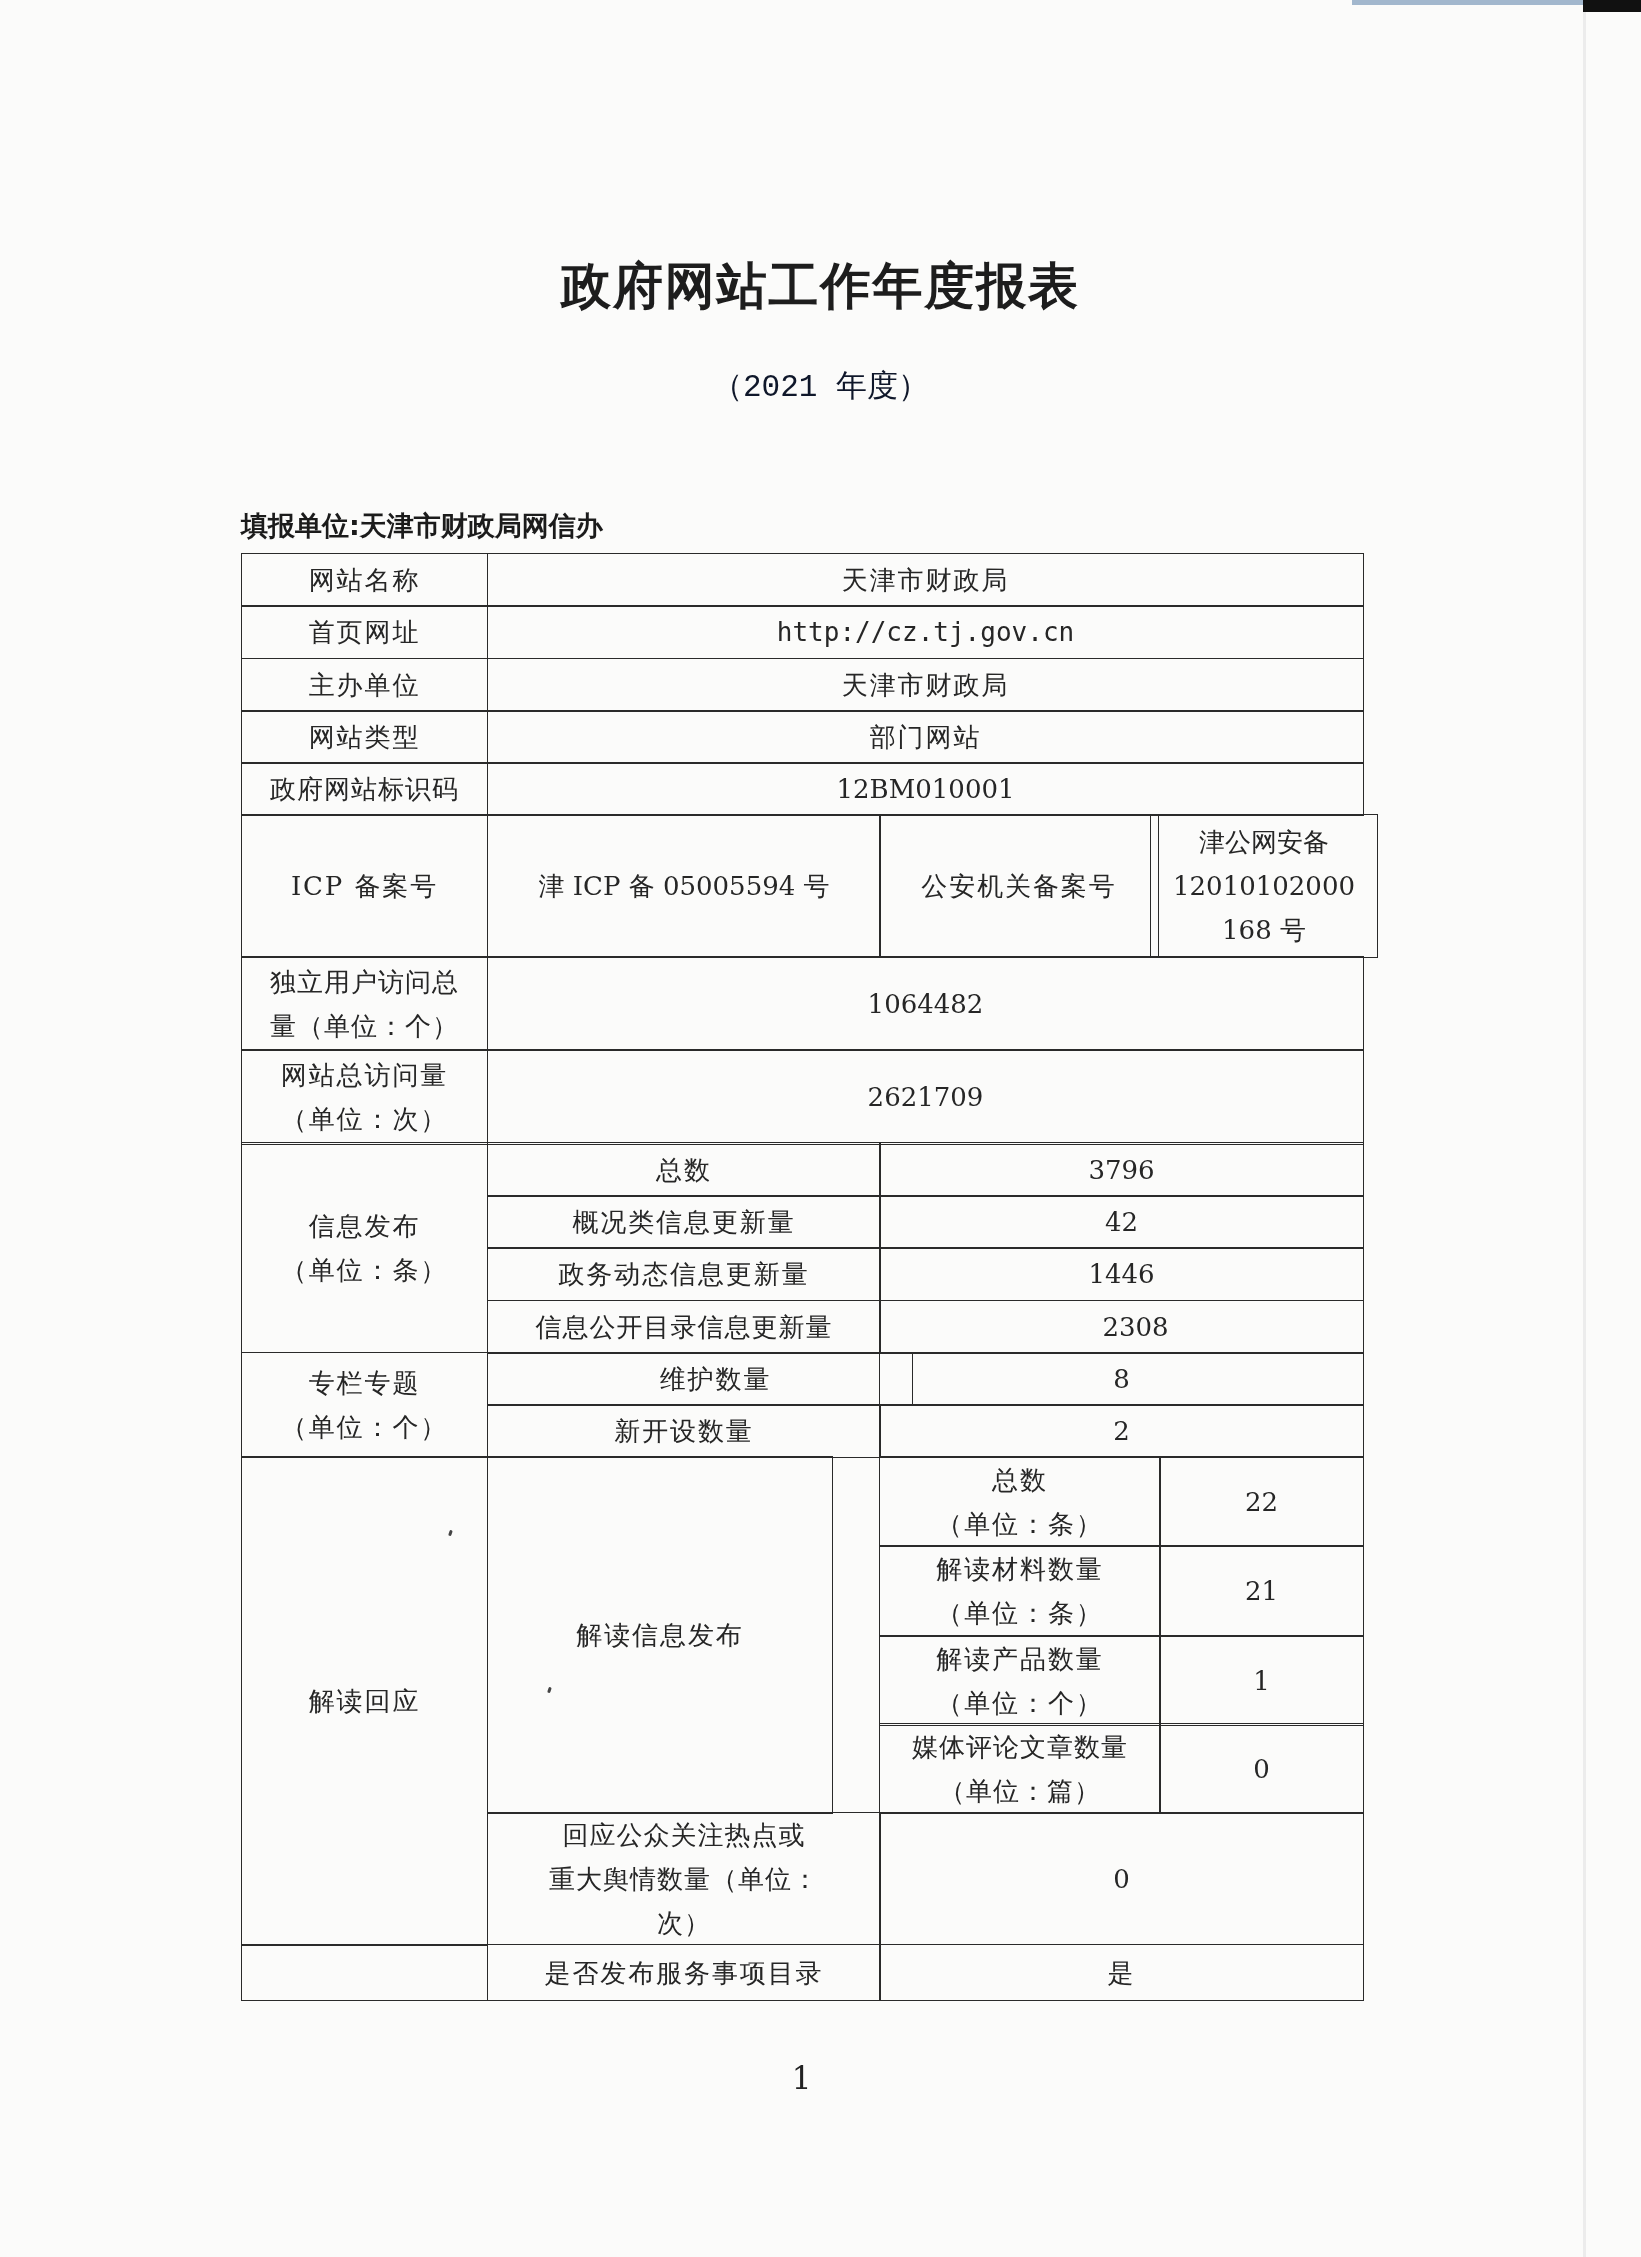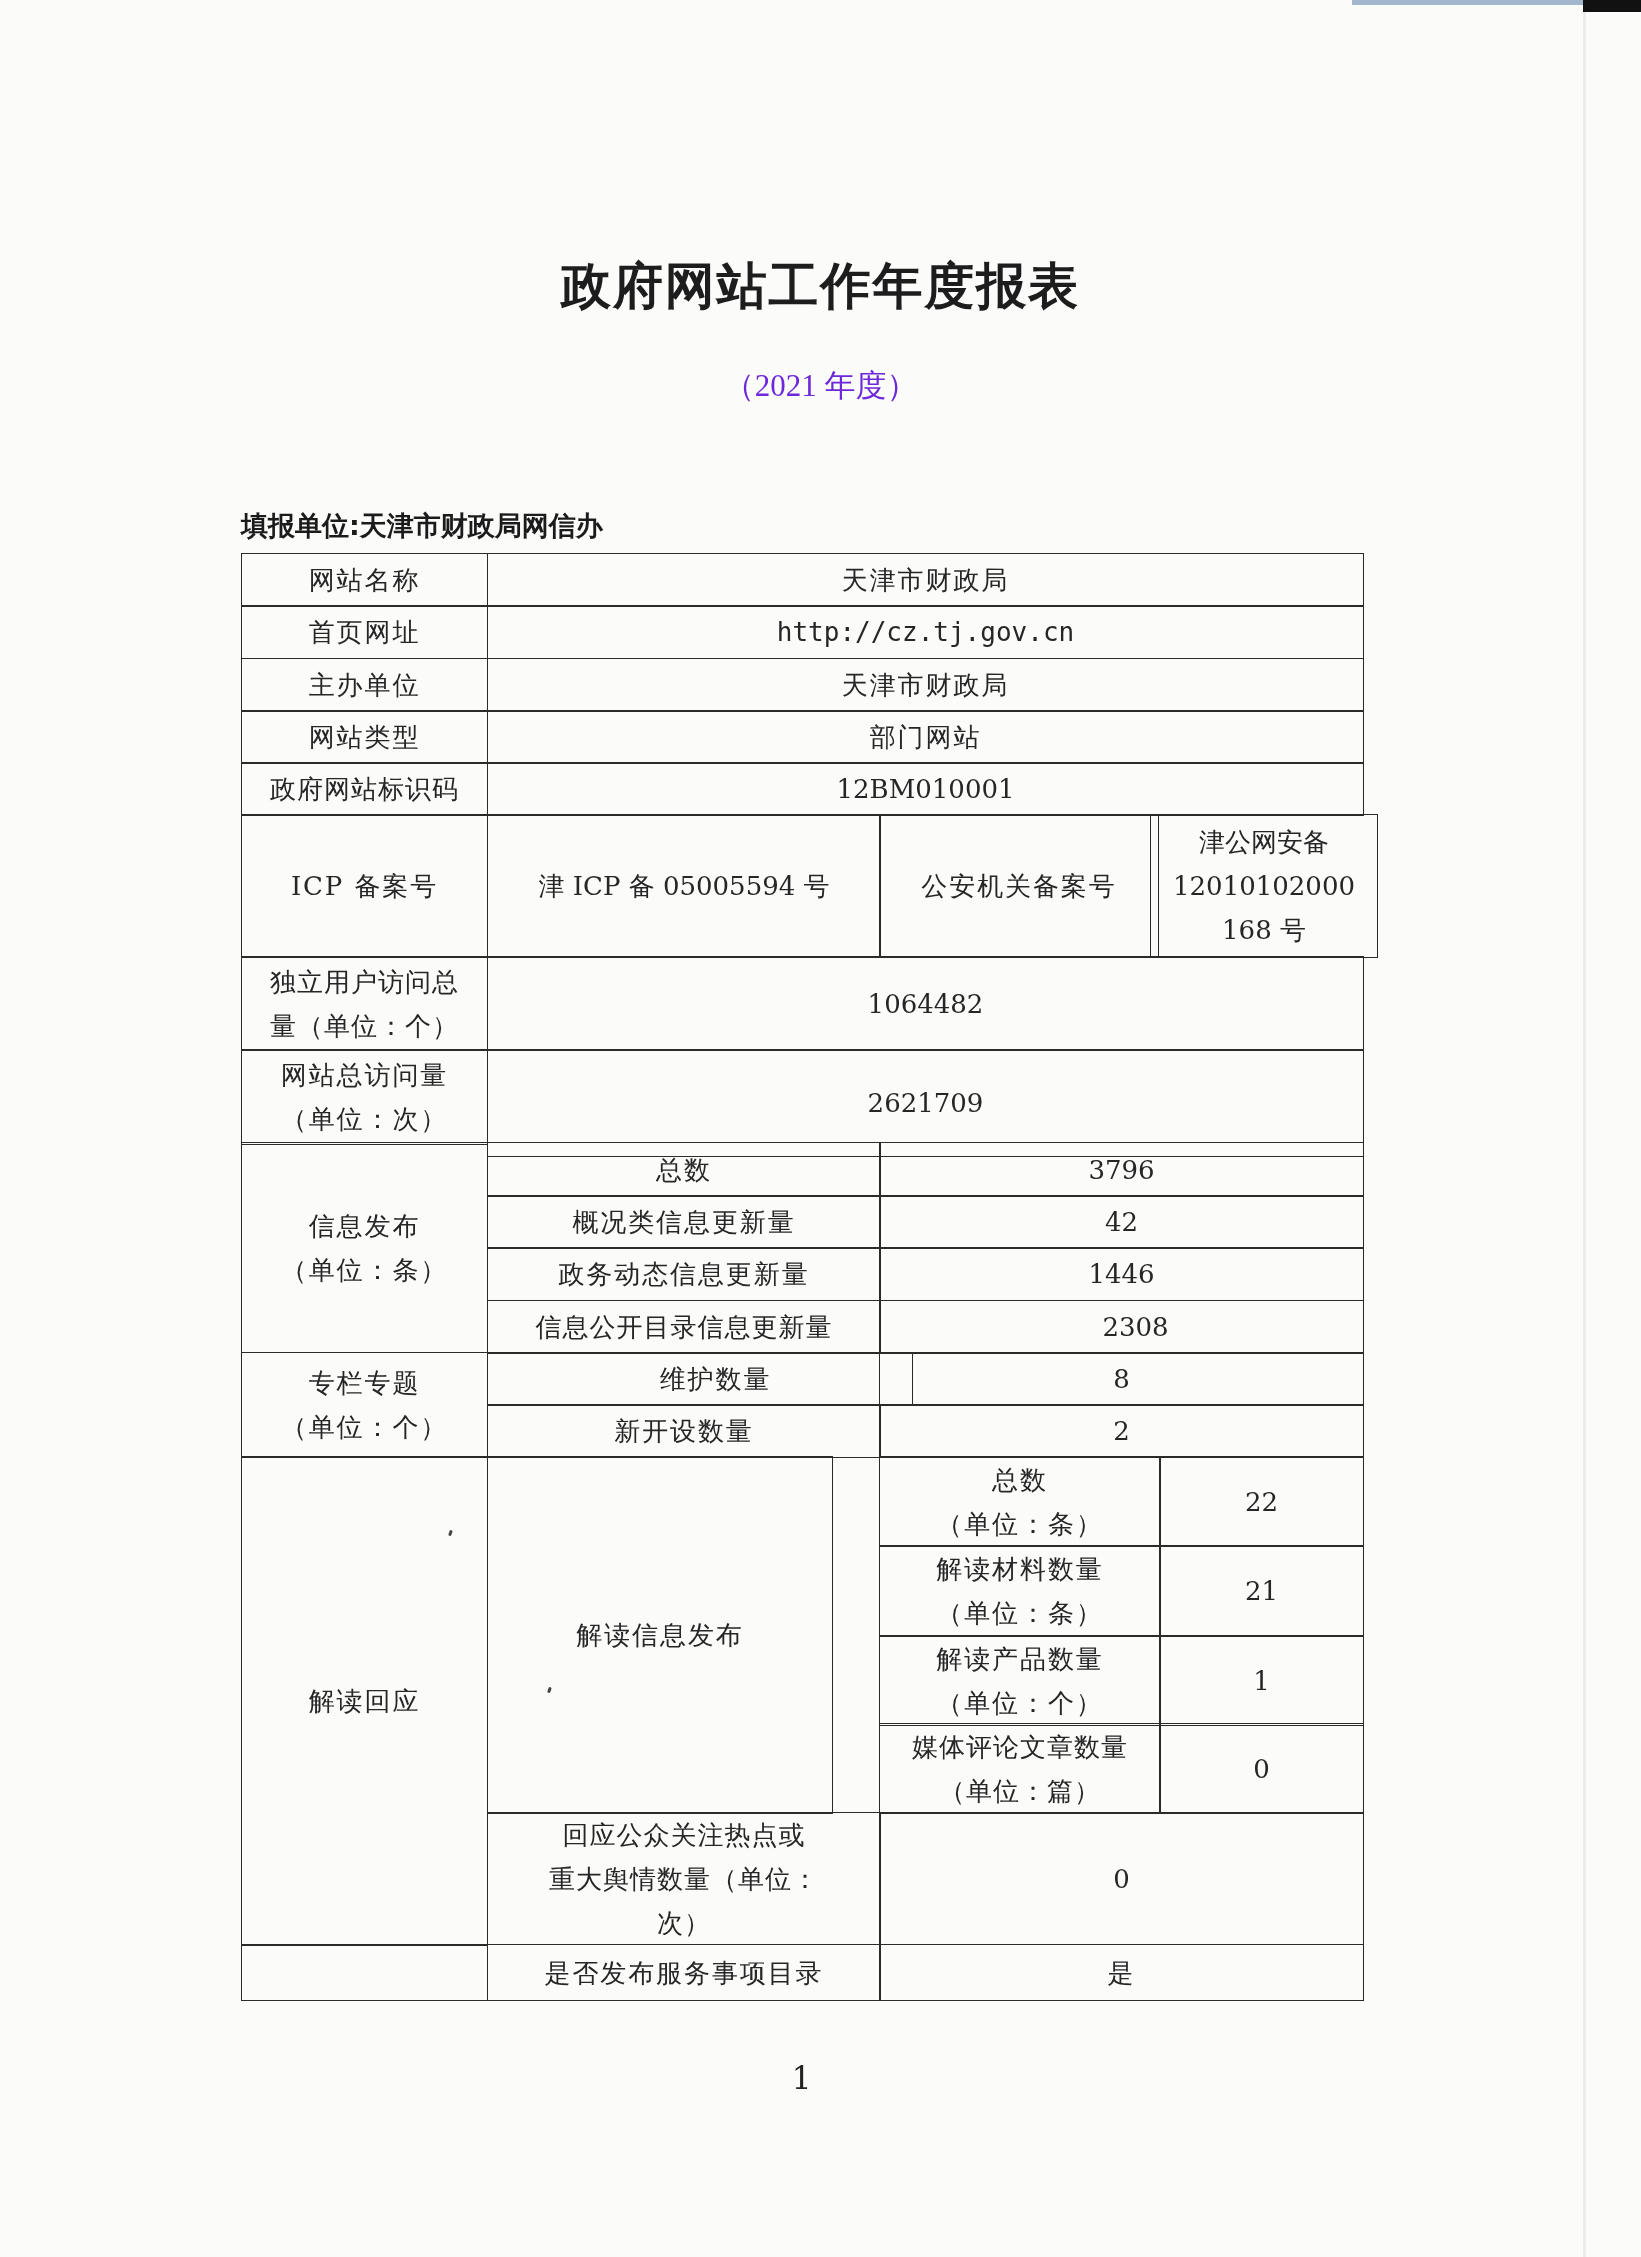--- a/index.html
+++ b/index.html
@@ -13,22 +13,22 @@
   .scan-corner { position:absolute; left:1583px; top:0; width:58px; height:11.6px; background:#111; }
   .scan-right { position:absolute; left:1583px; top:11.6px; width:2.9px; height:2246px; background:#ececec; }
 
   .title {
     position:absolute; left:0; width:1641px; top:253px; text-align:center;
     font-family:"DejaVu Sans","Liberation Sans",sans-serif;
     font-size:50px; font-weight:bold; letter-spacing:1.9px; color:#1d1d1d;
   }
   .subtitle {
     position:absolute; left:0; width:1641px; top:365px; text-align:center;
-    font-family:Liberation Serif, serif;
-    font-size:31px; color:#6d28d9;
+    font-family:Liberation Mono, monospace;
+    font-size:31px; color:#0f172a;
   }
   .unit-line {
     position:absolute; left:241px; top:508px;
     font-family:"DejaVu Sans","Liberation Sans",sans-serif;
     font-size:27px; font-weight:bold; color:#1b1b1b;
   }
 
   .grid { position:absolute; left:0; top:0; }
   .cell {
     position:absolute; box-sizing:border-box;
@@ -117,21 +117,21 @@
 量（单位：个）</span>
     </div>
   <div class="cell" style="left:487px;top:956px;width:877px;height:95px;">
       <span class="num">1064482</span>
     </div>
 
   <div class="cell" style="left:241px;top:1049px;width:247px;height:96px;">
       <span class="ml">网站总访问量
 （单位：次）</span>
     </div>
-  <div class="cell" style="left:487px;top:1049px;width:877px;height:108px;">
+  <div class="cell" style="left:487px;top:1049px;width:877px;height:96px;">
       <span class="num">2621709</span>
     </div>
 
   <div class="cell" style="left:241px;top:1142px;width:247px;height:211px;">
       <span class="ml">信息发布
 （单位：条）</span>
     </div>
   <div class="cell" style="left:487px;top:1142px;width:394px;height:55px;">
       <span>总数</span>
     </div>

